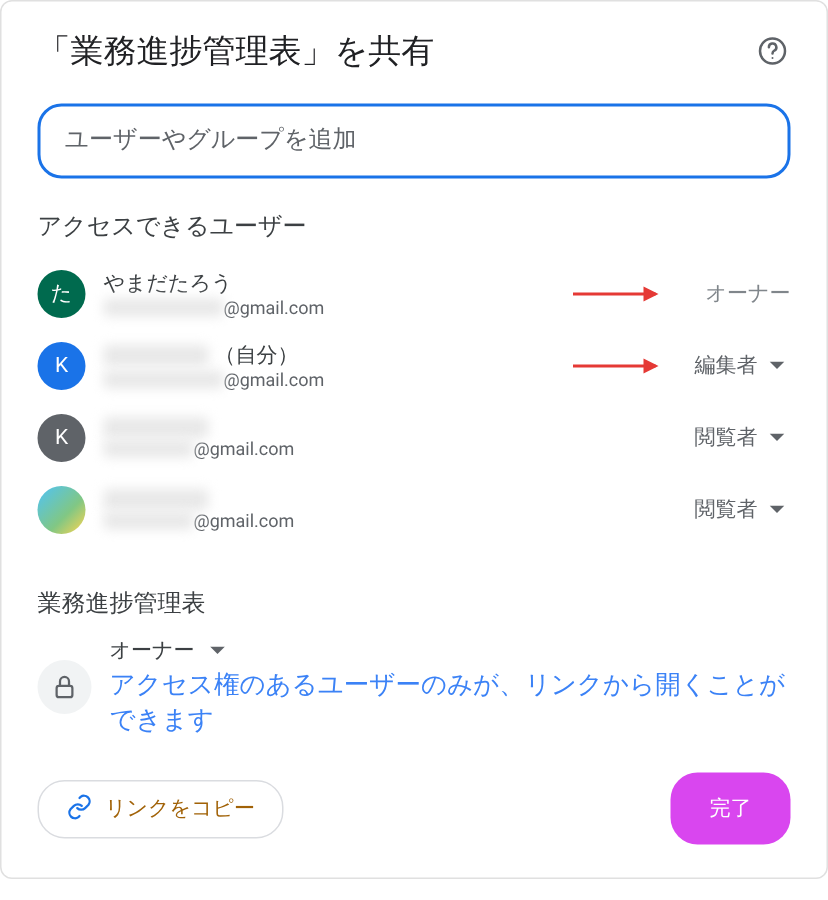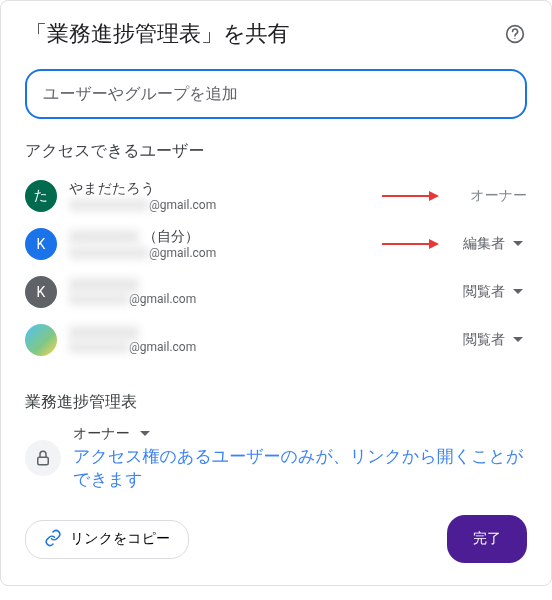--- a/index.html
+++ b/index.html
@@ -158,27 +158,27 @@
       align-items: center;
     }
     .copy-link {
       display: flex;
       align-items: center;
       gap: 8px;
       border: 1px solid #dadce0;
       border-radius: 18px;
       padding: 8px 18px;
       background: #fff;
-      color: #000000;
+      color: #a16207;
       font-size: 14px;
       font-weight: 500;
       cursor: pointer;
     }
     .done-btn {
-      background: #4c1d95;
+      background: #d946ef;
       color: #fff;
       border: none;
       border-radius: 18px;
       padding: 15px 26px;
       font-size: 14px;
       font-weight: 500;
       cursor: pointer;
     }
   </style>
 </head>

